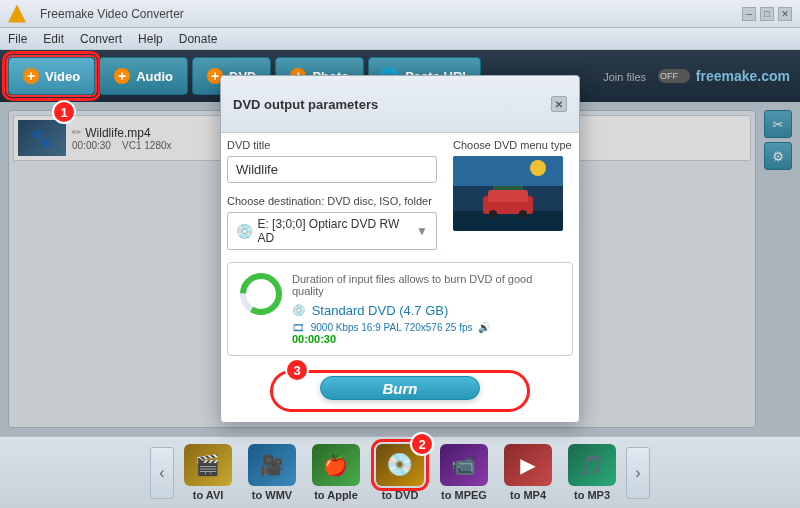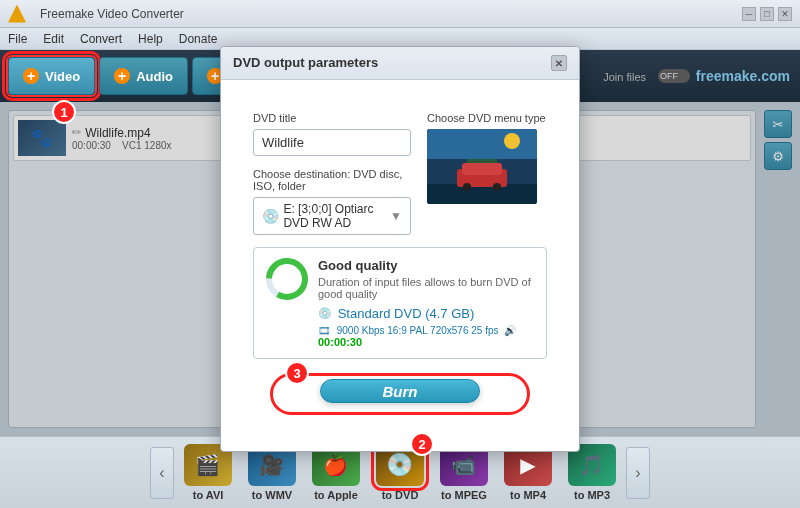--- a/index.html
+++ b/index.html
@@ -282,44 +282,44 @@
       border-radius: 4px;
       box-shadow: 0 4px 20px rgba(0,0,0,0.3);
       width: 360px;
       padding: 0;
       position: relative;
       top: -20px;
     }
     .dialog-title-bar {
       background: linear-gradient(to bottom, #e8eef4, #dce4ec);
       border-bottom: 1px solid #c0ccd6;
-      padding: 8px 12px;
+      padding: 20px 12px;
       font-size: 13px;
       font-weight: bold;
       color: #333;
       display: flex;
       justify-content: space-between;
-      align-items: flex-start;
+      align-items: flex-end;
       border-radius: 4px 4px 0 0;
     }
     .dialog-close {
       width: 16px;
       height: 16px;
       background: #c0c8d0;
       border: 1px solid #a0a8b0;
       border-radius: 2px;
       display: flex;
       align-items: center;
       justify-content: center;
       cursor: pointer;
       font-size: 10px;
       color: #555;
     }
     .dialog-body {
-      padding: 32px;
+      padding: 6px;
     }
     .dialog-section {
       margin-bottom: 12px;
     }
     .dialog-label {
       font-size: 11px;
       color: #444;
       margin-bottom: 5px;
     }
     .dialog-input {
@@ -598,21 +598,20 @@
             </div>
           </div>
         </div>
 
         <div class="quality-box">
           <svg class="quality-pie" viewBox="0 0 42 42">
             <circle cx="21" cy="21" r="18" fill="none" stroke="#e0e8f0" stroke-width="6"></circle>
             <circle cx="21" cy="21" r="18" fill="none" stroke="#40c040" stroke-width="6" stroke-dasharray="94 19" stroke-dashoffset="28" transform="rotate(-90 21 21)"></circle>
           </svg>
           <div class="quality-info">
-            <div class="quality-title">Good quality</div>
             <div class="quality-desc">Duration of input files allows to burn DVD of good quality</div>
             <div class="quality-links">
               <span style="color:#888;font-size:11px;">💿</span>
               <a class="quality-link">Standard DVD (4.7 GB)</a>
             </div>
             <div class="quality-specs">
               <span>🎞</span>
               <span>9000 Kbps   16:9  PAL 720x576 25 fps</span>
               <span>🔊</span>
             </div>

